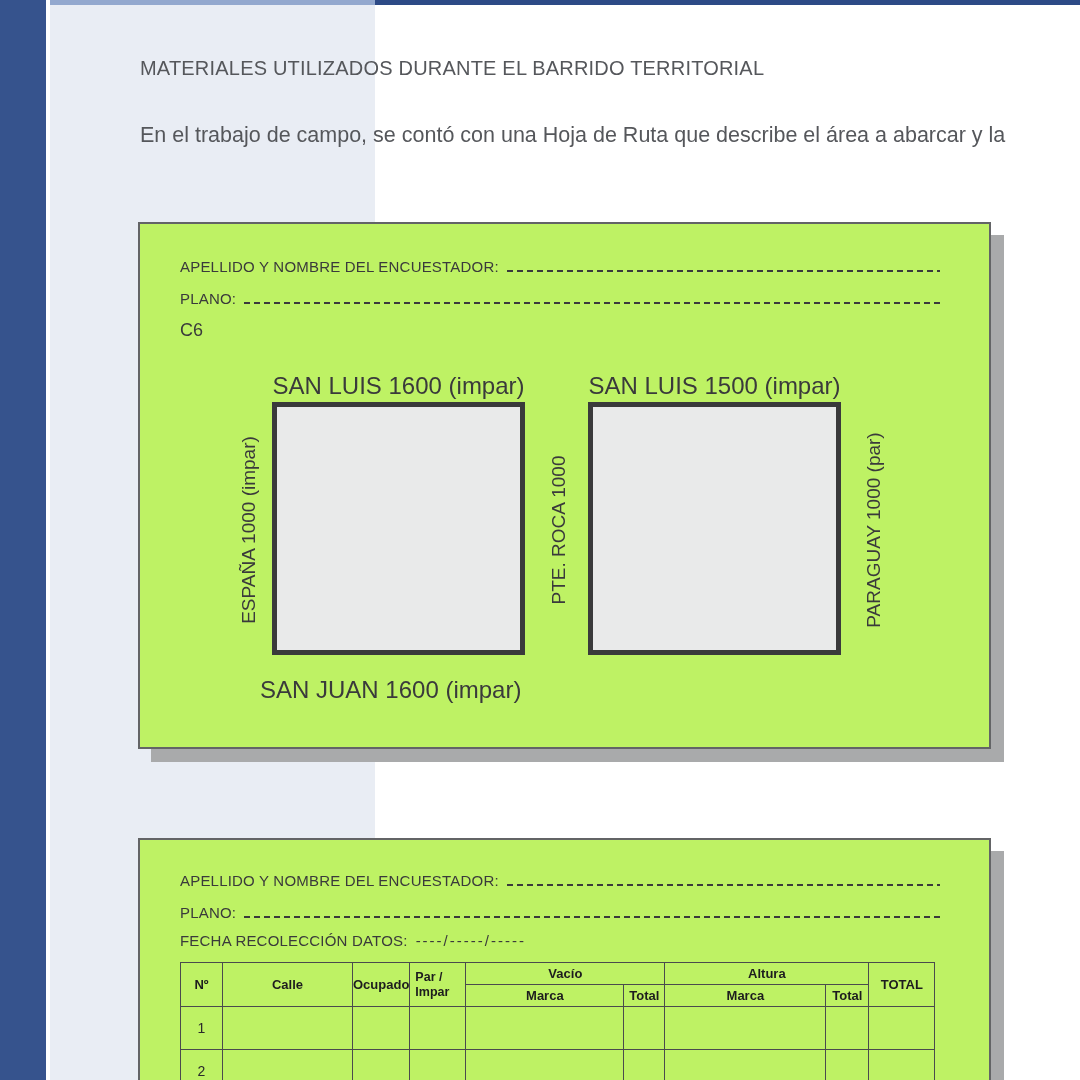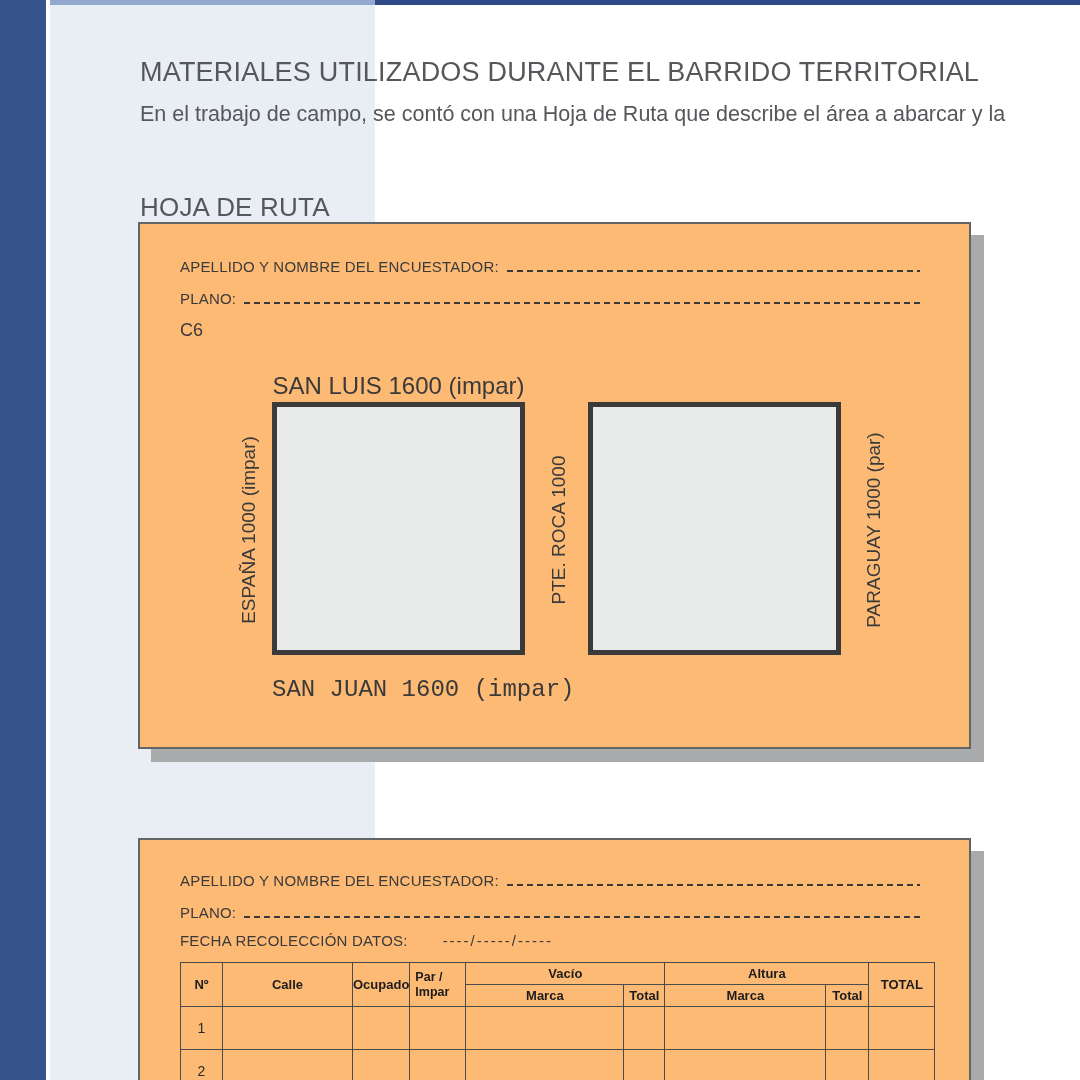--- a/index.html
+++ b/index.html
@@ -5,28 +5,28 @@
   html,body { margin:0; padding:0; }
   .page {
     position:relative; width:1080px; height:1080px; overflow:hidden;
     background:#ffffff; font-family:"Liberation Sans", sans-serif;
   }
   .sidebar { position:absolute; left:0; top:0; width:46px; height:1080px; background:#36538D; }
   .band { position:absolute; left:50px; top:0; width:325px; height:1080px; background:#E9EDF4; }
   .strip-light { position:absolute; left:50px; top:0; width:325px; height:5px; background:#93A8CE; }
   .strip-dark { position:absolute; left:375px; top:0; width:705px; height:5px; background:#2D4A86; }
 
-  .title { position:absolute; left:140px; top:57px; font-size:27px; color:#55575B; letter-spacing:0.2px; white-space:nowrap; }
+  .title { position:absolute; left:140px; top:57px; font-size:20px; color:#55575B; letter-spacing:0.2px; white-space:nowrap; }
   .intro { position:absolute; left:140px; top:99px; width:900px; font-size:21.5px; line-height:30px; color:#55575B; }
-  .intro span { display:block; }
+  .intro span { display:block;margin-top:21px; }
   .section-heading { position:absolute; font-size:26px; color:#55575B; letter-spacing:0.2px; }
   #hoja-heading { left:140px; top:192px; }
   #planilla-heading { left:140px; top:797px; }
 
-  .sheet { position:absolute; background:#fdba74; border:2px solid #636466; box-shadow:13px 13px 0 #A9AAAB; }
+  .sheet { position:absolute; background:#bef264; border:2px solid #636466; box-shadow:13px 13px 0 #A9AAAB;padding-left:20px; }
   #hoja-sheet { left:138px; top:222px; width:829px; height:523px; }
   #planilla-sheet { left:138px; top:838px; width:829px; height:360px; }
 
   .field-row { position:absolute; left:40px; right:49px; display:flex; align-items:flex-end; font-size:15px; color:#3A3A3B; letter-spacing:0.2px; }
   .field-row .label { white-space:nowrap; }
   .dash-line { flex:1; height:2px; margin:0 0 3px 8px;
     background-image:repeating-linear-gradient(90deg,#3A3A3B 0,#3A3A3B 6px,transparent 6px,transparent 10px); }
   .plan-code { position:absolute; left:40px; font-size:18px; color:#3A3A3B; }
   .date-blanks { font-size:15px; color:#3A3A3B; letter-spacing:2px; margin-left:8px; }
 
@@ -51,56 +51,56 @@
   <div class="sidebar"></div>
   <div class="band"></div>
   <div class="strip-light"></div>
   <div class="strip-dark"></div>
 
   <div class="title">MATERIALES UTILIZADOS DURANTE EL BARRIDO TERRITORIAL</div>
   <div class="intro">
     <span>En el trabajo de campo, se contó con una Hoja de Ruta que describe el área a abarcar y la</span>
   </div>
 
-  <div class="section-heading" id="hoja-heading">HOJA DE RUTA</div>
 
   <div class="sheet" id="hoja-sheet">
     <div class="field-row" style="top:34px;">
       <span class="label">APELLIDO Y NOMBRE DEL ENCUESTADOR:</span>
       <span class="dash-line"></span>
     </div>
     <div class="field-row" style="top:66px;">
       <span class="label">PLANO:</span>
       <span class="dash-line"></span>
     </div>
     <div class="plan-code" style="top:96px;">C6</div>
 
     <div class="street-h" style="left:132px; top:148px;">SAN LUIS 1600 (impar)</div>
+    <div class="street-h" style="left:448px; top:148px;">SAN LUIS 1500 (impar)</div>
 
     <div class="block" id="block-1"></div>
     <div class="block" id="block-2"></div>
 
     <div class="street-v" style="left:-21px; top:295px;">ESPAÑA 1000 (impar)</div>
     <div class="street-v" style="left:289px; top:295px;">PTE. ROCA 1000</div>
     <div class="street-v" style="left:604px; top:295px;">PARAGUAY 1000 (par)</div>
 
-    <div class="street-h" style="left:132px; top:452px;font-family:Liberation Mono, monospace;">SAN JUAN 1600 (impar)</div>
+    <div class="street-h" style="left:120px; top:452px;">SAN JUAN 1600 (impar)</div>
   </div>
 
 
   <div class="sheet" id="planilla-sheet">
     <div class="field-row" style="top:32px;">
       <span class="label">APELLIDO Y NOMBRE DEL ENCUESTADOR:</span>
       <span class="dash-line"></span>
     </div>
     <div class="field-row" style="top:64px;">
       <span class="label">PLANO:</span>
       <span class="dash-line"></span>
     </div>
-    <div class="field-row" style="top:92px;gap:27px;">
+    <div class="field-row" style="top:92px;">
       <span class="label">FECHA RECOLECCIÓN DATOS:</span>
       <span class="date-blanks">----/-----/-----</span>
     </div>
 
     <table class="planilla-table">
       <colgroup>
         <col style="width:42px">
           <col style="width:130px">
           <col style="width:49px">
           <col style="width:56px">

